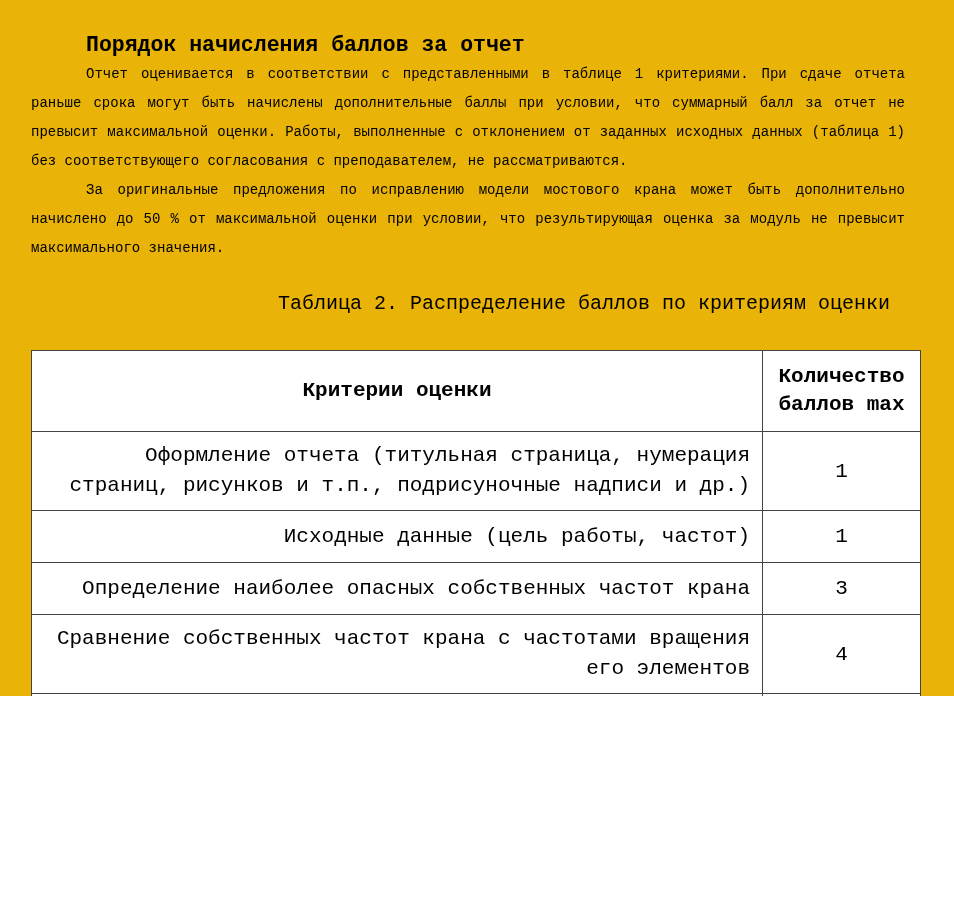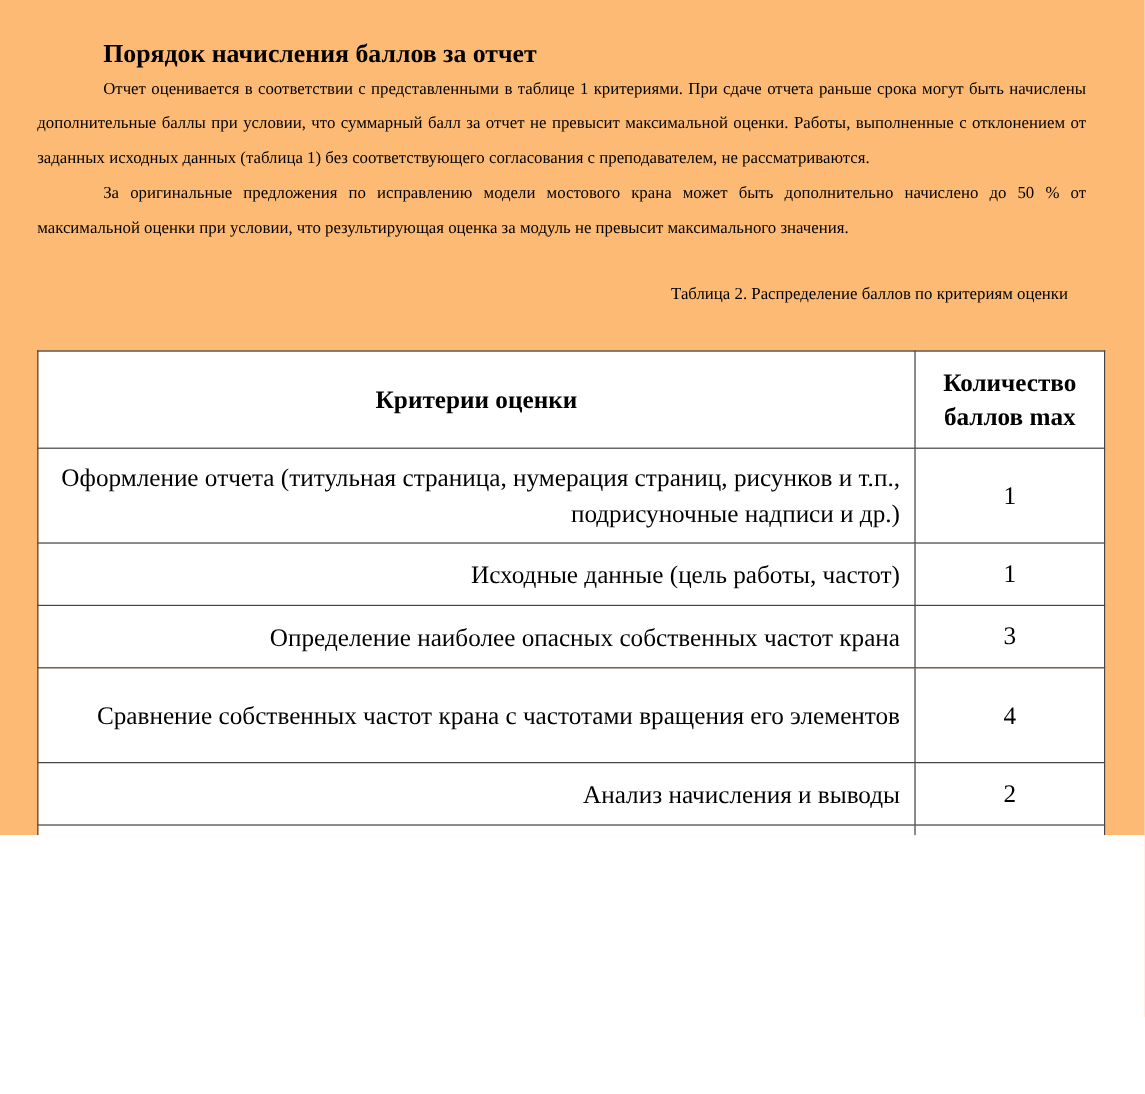--- a/index.html
+++ b/index.html
@@ -8,21 +8,22 @@
     background: #ffffff;
     color: #000000;
     font-family: "Liberation Serif", "DejaVu Serif", serif;
   }
   .page {
     width: 954px;
     height: 696px;
     box-sizing: border-box;
     padding: 31px 0 0 31px;
     overflow: hidden;
-    background: #fdba74;
+    background: #eab308;
+    font-family: Liberation Mono, monospace;
   }
   .heading {
     width: 874px;
     font-size: 21.5px;
     line-height: 29px;
     font-weight: bold;
     text-indent: 55px;
   }
   .para {
     width: 874px;
@@ -30,21 +31,21 @@
     font-size: 14px;
     line-height: 29px;
     text-align: justify;
     text-indent: 55px;
   }
   .caption {
     width: 859px;
     margin-top: 26px;
     padding-right: 30px;
     text-align: right;
-    font-size: 14px;
+    font-size: 20px;
     line-height: 29px;
   }
   table.criteria {
     border-collapse: collapse;
     table-layout: fixed;
     width: 889px;
     margin-top: 32px;
   }
   table.criteria col.c-criteria { width: 731px; }
   table.criteria col.c-points  { width: 158px; }

